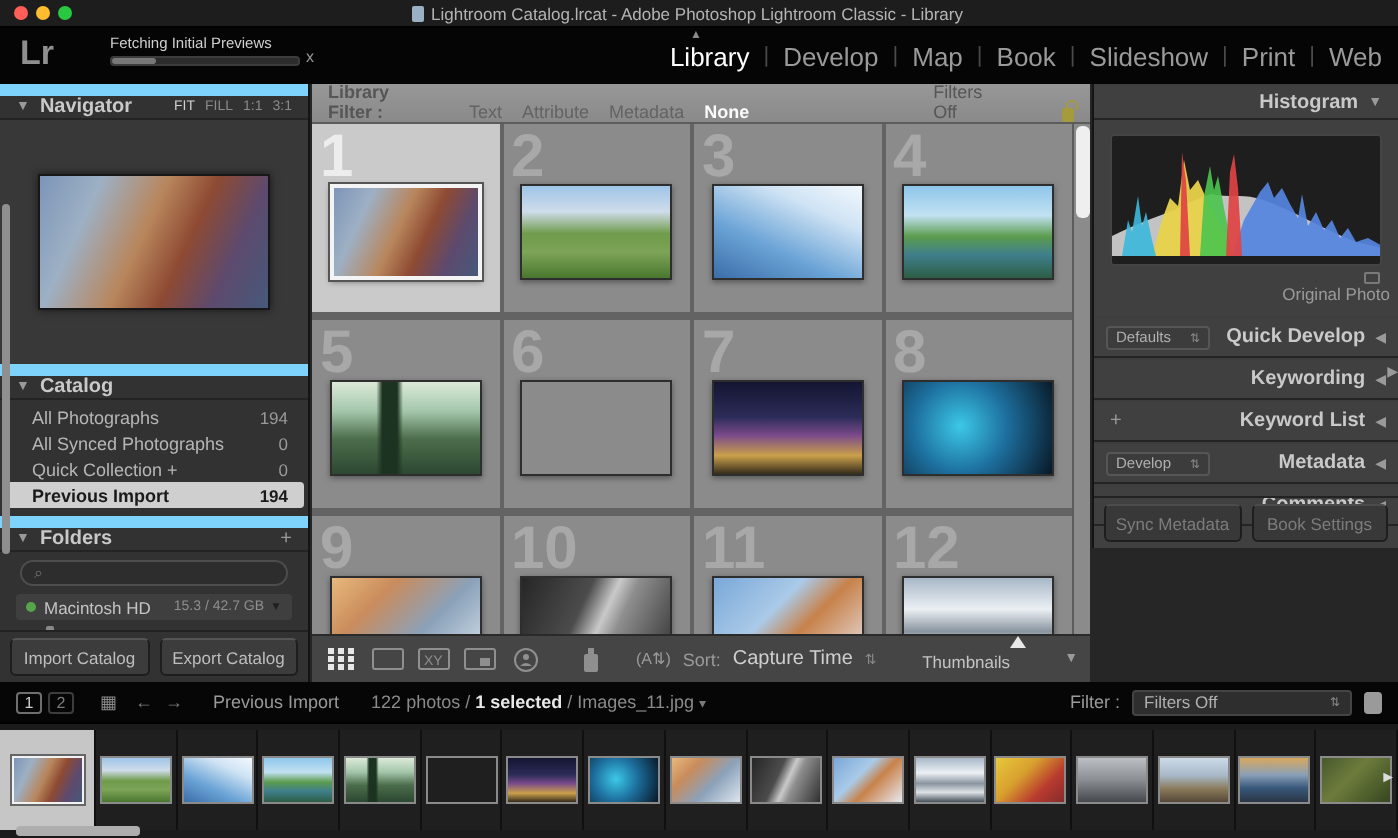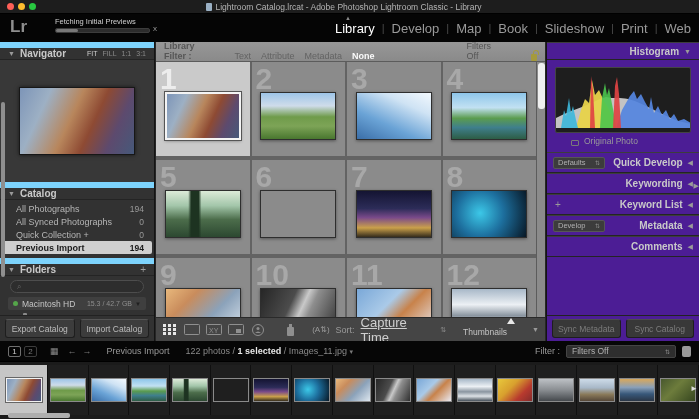--- a/index.html
+++ b/index.html
@@ -25,21 +25,21 @@
   .top-collapse { position:absolute; left:345px; top:1px; font-size:6px; color:#8a8a8a; }
   .modules { position:absolute; right:8px; top:0; height:28px; display:flex; align-items:center; gap:7px; }
   .module { font-size:13px; color:#9a9a9a; cursor:pointer; }
   .module.active { color:#fff; }
   .msep { color:#4a4a4a; font-size:11px; }
 
   
   .main { position:absolute; top:42px; left:0; width:699px; height:299px; }
   .left-panel { position:absolute; left:0; top:0; width:155px; height:299px; background:#323232; border-right:1px solid #141414; }
   .center { position:absolute; left:156px; top:0; width:389px; height:299px; background:#6b6b6b; }
-  .right-panel { position:absolute; left:546px; top:0; width:153px; height:299px; background:#4c1d95; border-left:1px solid #141414; }
+  .right-panel { position:absolute; left:546px; top:0; width:153px; height:232px; background:#404040; border-left:1px solid #141414; }
 
   
   .lp-scroll { position:absolute; left:1px; top:60px; width:4px; height:175px; background:#8f8f8f; border-radius:2px; }
   .rp-arrow { position:absolute; right:0px; top:140px; font-size:7px; color:#9a9a9a; }
 
   
   .phead { height:18px; display:flex; align-items:center; padding:0 8px; border-top:6px solid #7dd3fc; border-bottom:1px solid #242424; }
   .phead .tri { font-size:7px; color:#9a9a9a; margin-right:5px; }
   .phead .ptitle { font-size:10px; font-weight:bold; color:#c9c9c9; }
   .phead .spacer { flex:1; }
@@ -95,34 +95,34 @@
   .vscroll { position:absolute; right:0; top:0; width:9px; height:255px; background:#8b8b8b; border-left:1px solid #5c5c5c; }
   .vthumb { position:absolute; top:1px; left:1px; width:7px; height:46px; background:#efefef; border-radius:3px; }
 
   
   .gtoolbar { height:24px; background:#454545; border-top:1px solid #2a2a2a; display:flex; align-items:center; padding:0 6px; gap:6px; }
   .tico { width:17px; height:13px; display:flex; align-items:center; justify-content:center; }
   .tico svg { display:block; }
   .spray { margin-left:10px; }
   .sortico { font-size:8px; color:#9a9a9a; margin-left:8px; }
   .sort-label { font-size:9px; color:#9a9a9a; }
-  .sort-value { font-size:13px; color:#cfcfcf;text-decoration:underline; }
+  .sort-value { font-size:10px; color:#cfcfcf; }
   .sort-caret { font-size:7px; color:#8a8a8a; }
   .thumbslider { margin-left:auto; width:70px; text-align:center; }
   .ts-label { font-size:8.5px; color:#c4c4c4; }
   .ts-track { position:relative; height:3px; background:#2a2a2a; border-radius:2px; margin-top:2px; }
   .ts-knob { position:absolute; left:35%; top:-3px; width:0; height:0; border-left:4px solid transparent; border-right:4px solid transparent; border-bottom:6px solid #e8e8e8; }
   .tb-more { margin-left:8px; font-size:7px; color:#9a9a9a; }
 
   
   .rphead { height:18px; display:flex; align-items:center; justify-content:flex-end; padding:0 8px; border-top:1px solid #3d3d3d; border-bottom:1px solid #242424; }
   .rphead .ptitle { font-size:10px; font-weight:bold; color:#c9c9c9; margin-right:5px; }
   .rphead .tri { font-size:7px; color:#9a9a9a; }
   .histo-box { margin:7px 8px 3px; height:66px; background:#1e1e1e; border:1px solid #444; border-radius:2px; overflow:hidden; }
-  .orig-row { display:flex; align-items:flex-end; margin:2px 24px 6px; }
+  .orig-row { display:flex; align-items:flex-end; margin:2px 4px 6px;flex-direction:column; }
   .orig-chk { width:8px; height:6px; border:1px solid #7a7a7a; border-radius:1px; margin-right:5px; }
   .orig-label { font-size:8.5px; color:#9a9a9a; }
   .rsec { height:21px; display:flex; align-items:center; padding:0 6px; border-top:1px solid #3d3d3d; border-bottom:1px solid #242424; }
   .rsec .drop { width:52px; height:12px; background:#3c3c3c; border:1px solid #565656; border-radius:2px; font-size:7.5px; color:#b0b0b0; display:flex; align-items:center; padding:0 4px; justify-content:space-between; }
   .rsec .drop .dd { font-size:6px; color:#8a8a8a; }
   .rsec .plusmark { font-size:10px; color:#9a9a9a; margin-left:2px; }
   .rsec .rlabel { margin-left:auto; font-size:10px; font-weight:bold; color:#c9c9c9; }
   .rsec .larr { font-size:7px; color:#9a9a9a; margin-left:5px; }
   .rp-buttons { position:absolute; bottom:0; left:0; width:100%; height:26px; border-top:1px solid #222; display:flex; gap:5px; padding:3px 5px; }
   .rp-btn { flex:1; background:#383838; border:1px solid #1e1e1e; border-top-color:#4c4c4c; border-radius:3px; font-size:8.5px; color:#7c7c7c; display:flex; align-items:center; justify-content:center; }
@@ -275,22 +275,22 @@
       </div>
 
       <div class="phead">
         <span class="tri">▼</span>
         <span class="ptitle">Collections</span>
         <span class="spacer"></span>
         <span class="plus">+</span>
       </div>
 
       <div class="lp-buttons">
+        <div class="lp-btn">Import Catalog</div>
         <div class="lp-btn">Export Catalog</div>
-        <div class="lp-btn">Import Catalog</div>
       </div>
       <div class="lp-scroll"></div>
     </div>
 
     <div class="center">
       <div class="filterbar">
         <span class="fb-label">Library Filter :</span>
         <span class="fb-opts">
             <span class="fb-opt">Text</span>
             <span class="fb-opt">Attribute</span>
@@ -473,21 +473,21 @@
               <span class="dval"></span>
               <span class="dd">⇅</span>
             </span>
 
     <span class="rlabel">Comments</span>
     <span class="larr">◀</span>
   </div>
         </div>
       <div class="rp-buttons">
         <div class="rp-btn">Sync Metadata</div>
-        <div class="rp-btn">Sync Catalog</div>
+        <div class="rp-btn">Book Settings</div>
       </div>
       <div class="rp-arrow">▶</div>
     </div>
   </div>
 
   <div class="statusbar">
     <div class="viewbox">1</div>
     <div class="viewbox dim">2</div>
     <span class="sb-grid">▦</span>
     <span class="sb-arrow">←</span>

